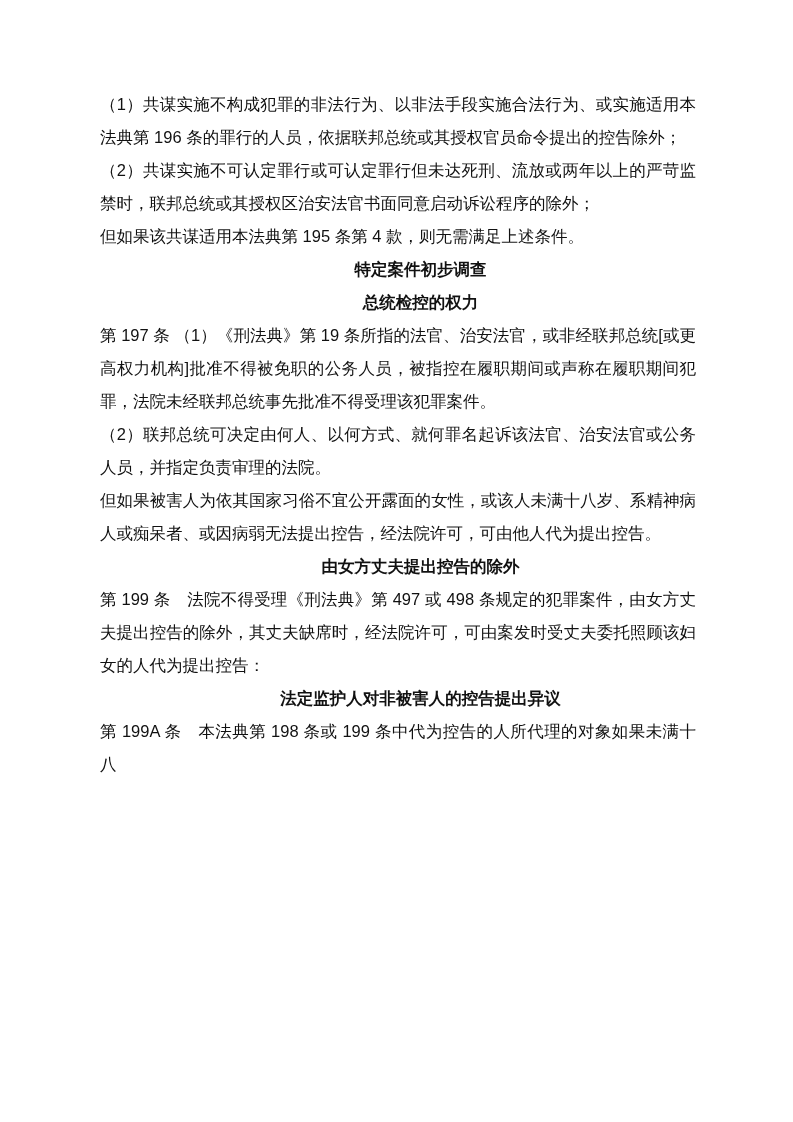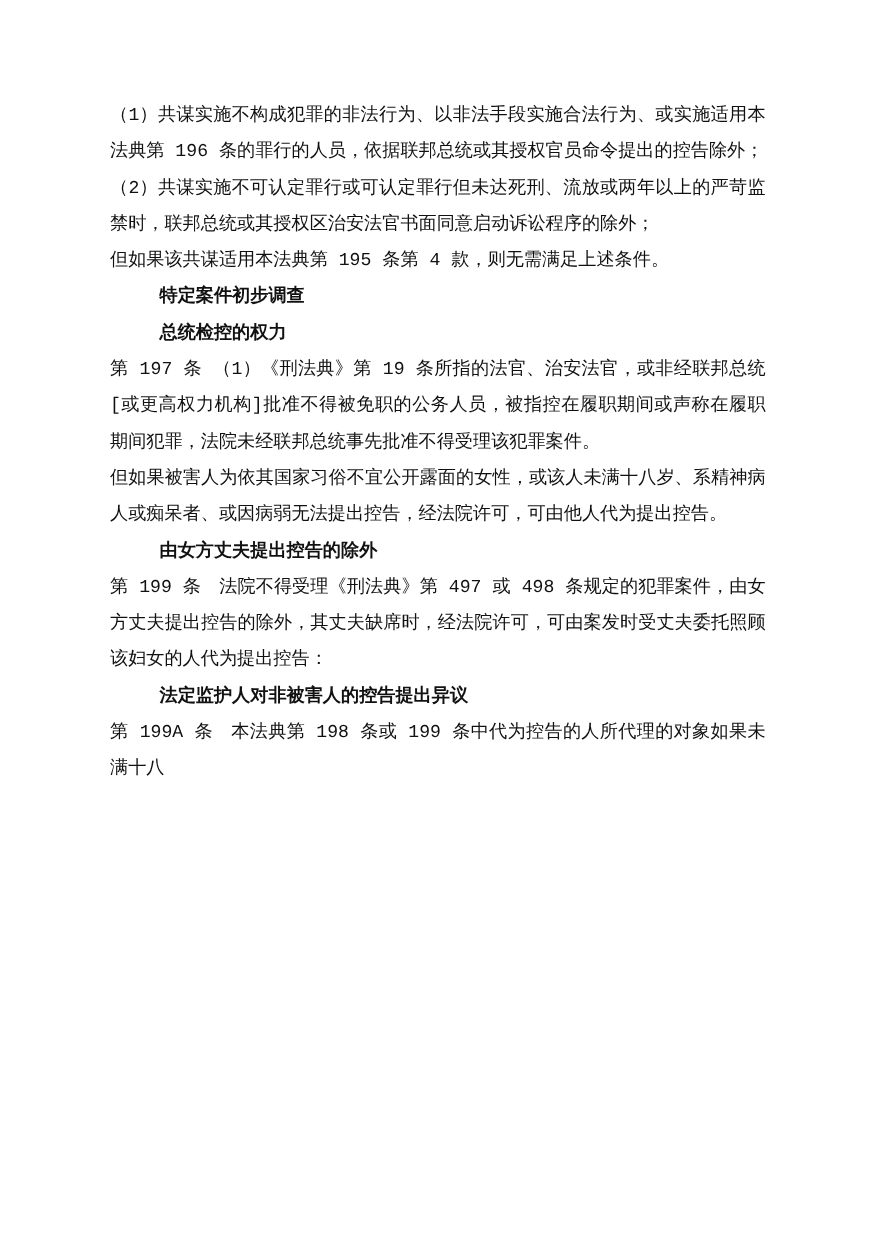--- a/index.html
+++ b/index.html
@@ -6,42 +6,42 @@
     margin: 0;
     padding: 0;
     background: #ffffff;
   }
   .page {
     position: relative;
     width: 793px;
     height: 992px;
     background: #ffffff;
     overflow: hidden;
-    font-family: Liberation Mono, monospace;
+    font-family: Liberation Sans, sans-serif;
     color: #111111;
   }
   .text-area {
     position: absolute;
     left: 100px;
     top: 88px;
     width: 596px;
     font-size: 16.5px;
     line-height: 33px;
   }
   .para {
     margin: 0;
     text-align: justify;
     text-justify: inter-ideograph;
     word-break: break-all;
   }
   .heading {
     margin: 0;
     font-weight: bold;
     padding-left: 45px;
-    text-align: left;
+    text-align: center;
   }
   .page-number {
     position: absolute;
     left: 0;
     top: 1040px;
     width: 100%;
     text-align: center;
     font-size: 13px;
     color: #0f766e;
   }
@@ -50,20 +50,21 @@
 <body>
 
 <div class="page">
   <div class="text-area">
     <p class="para">（1）共谋实施不构成犯罪的非法行为、以非法手段实施合法行为、或实施适用本法典第 196 条的罪行的人员，依据联邦总统或其授权官员命令提出的控告除外；</p>
     <p class="para">（2）共谋实施不可认定罪行或可认定罪行但未达死刑、流放或两年以上的严苛监禁时，联邦总统或其授权区治安法官书面同意启动诉讼程序的除外；</p>
     <p class="para">但如果该共谋适用本法典第 195 条第 4 款，则无需满足上述条件。</p>
     <p class="heading">特定案件初步调查</p>
     <p class="heading">总统检控的权力</p>
     <p class="para">第 197 条 （1）《刑法典》第 19 条所指的法官、治安法官，或非经联邦总统[或更高权力机构]批准不得被免职的公务人员，被指控在履职期间或声称在履职期间犯罪，法院未经联邦总统事先批准不得受理该犯罪案件。</p>
+    <p class="para">（2）联邦总统可决定由何人、以何方式、就何罪名起诉该法官、治安法官或公务人员，并指定负责审理的法院。</p>
     <p class="para">但如果被害人为依其国家习俗不宜公开露面的女性，或该人未满十八岁、系精神病人或痴呆者、或因病弱无法提出控告，经法院许可，可由他人代为提出控告。</p>
     <p class="heading">由女方丈夫提出控告的除外</p>
     <p class="para">第 199 条　法院不得受理《刑法典》第 497 或 498 条规定的犯罪案件，由女方丈夫提出控告的除外，其丈夫缺席时，经法院许可，可由案发时受丈夫委托照顾该妇女的人代为提出控告：</p>
     <p class="heading">法定监护人对非被害人的控告提出异议</p>
     <p class="para">第 199A 条　本法典第 198 条或 199 条中代为控告的人所代理的对象如果未满十八</p>
   </div>
   <div class="page-number">58</div>
 </div>
 
 </body></html>

